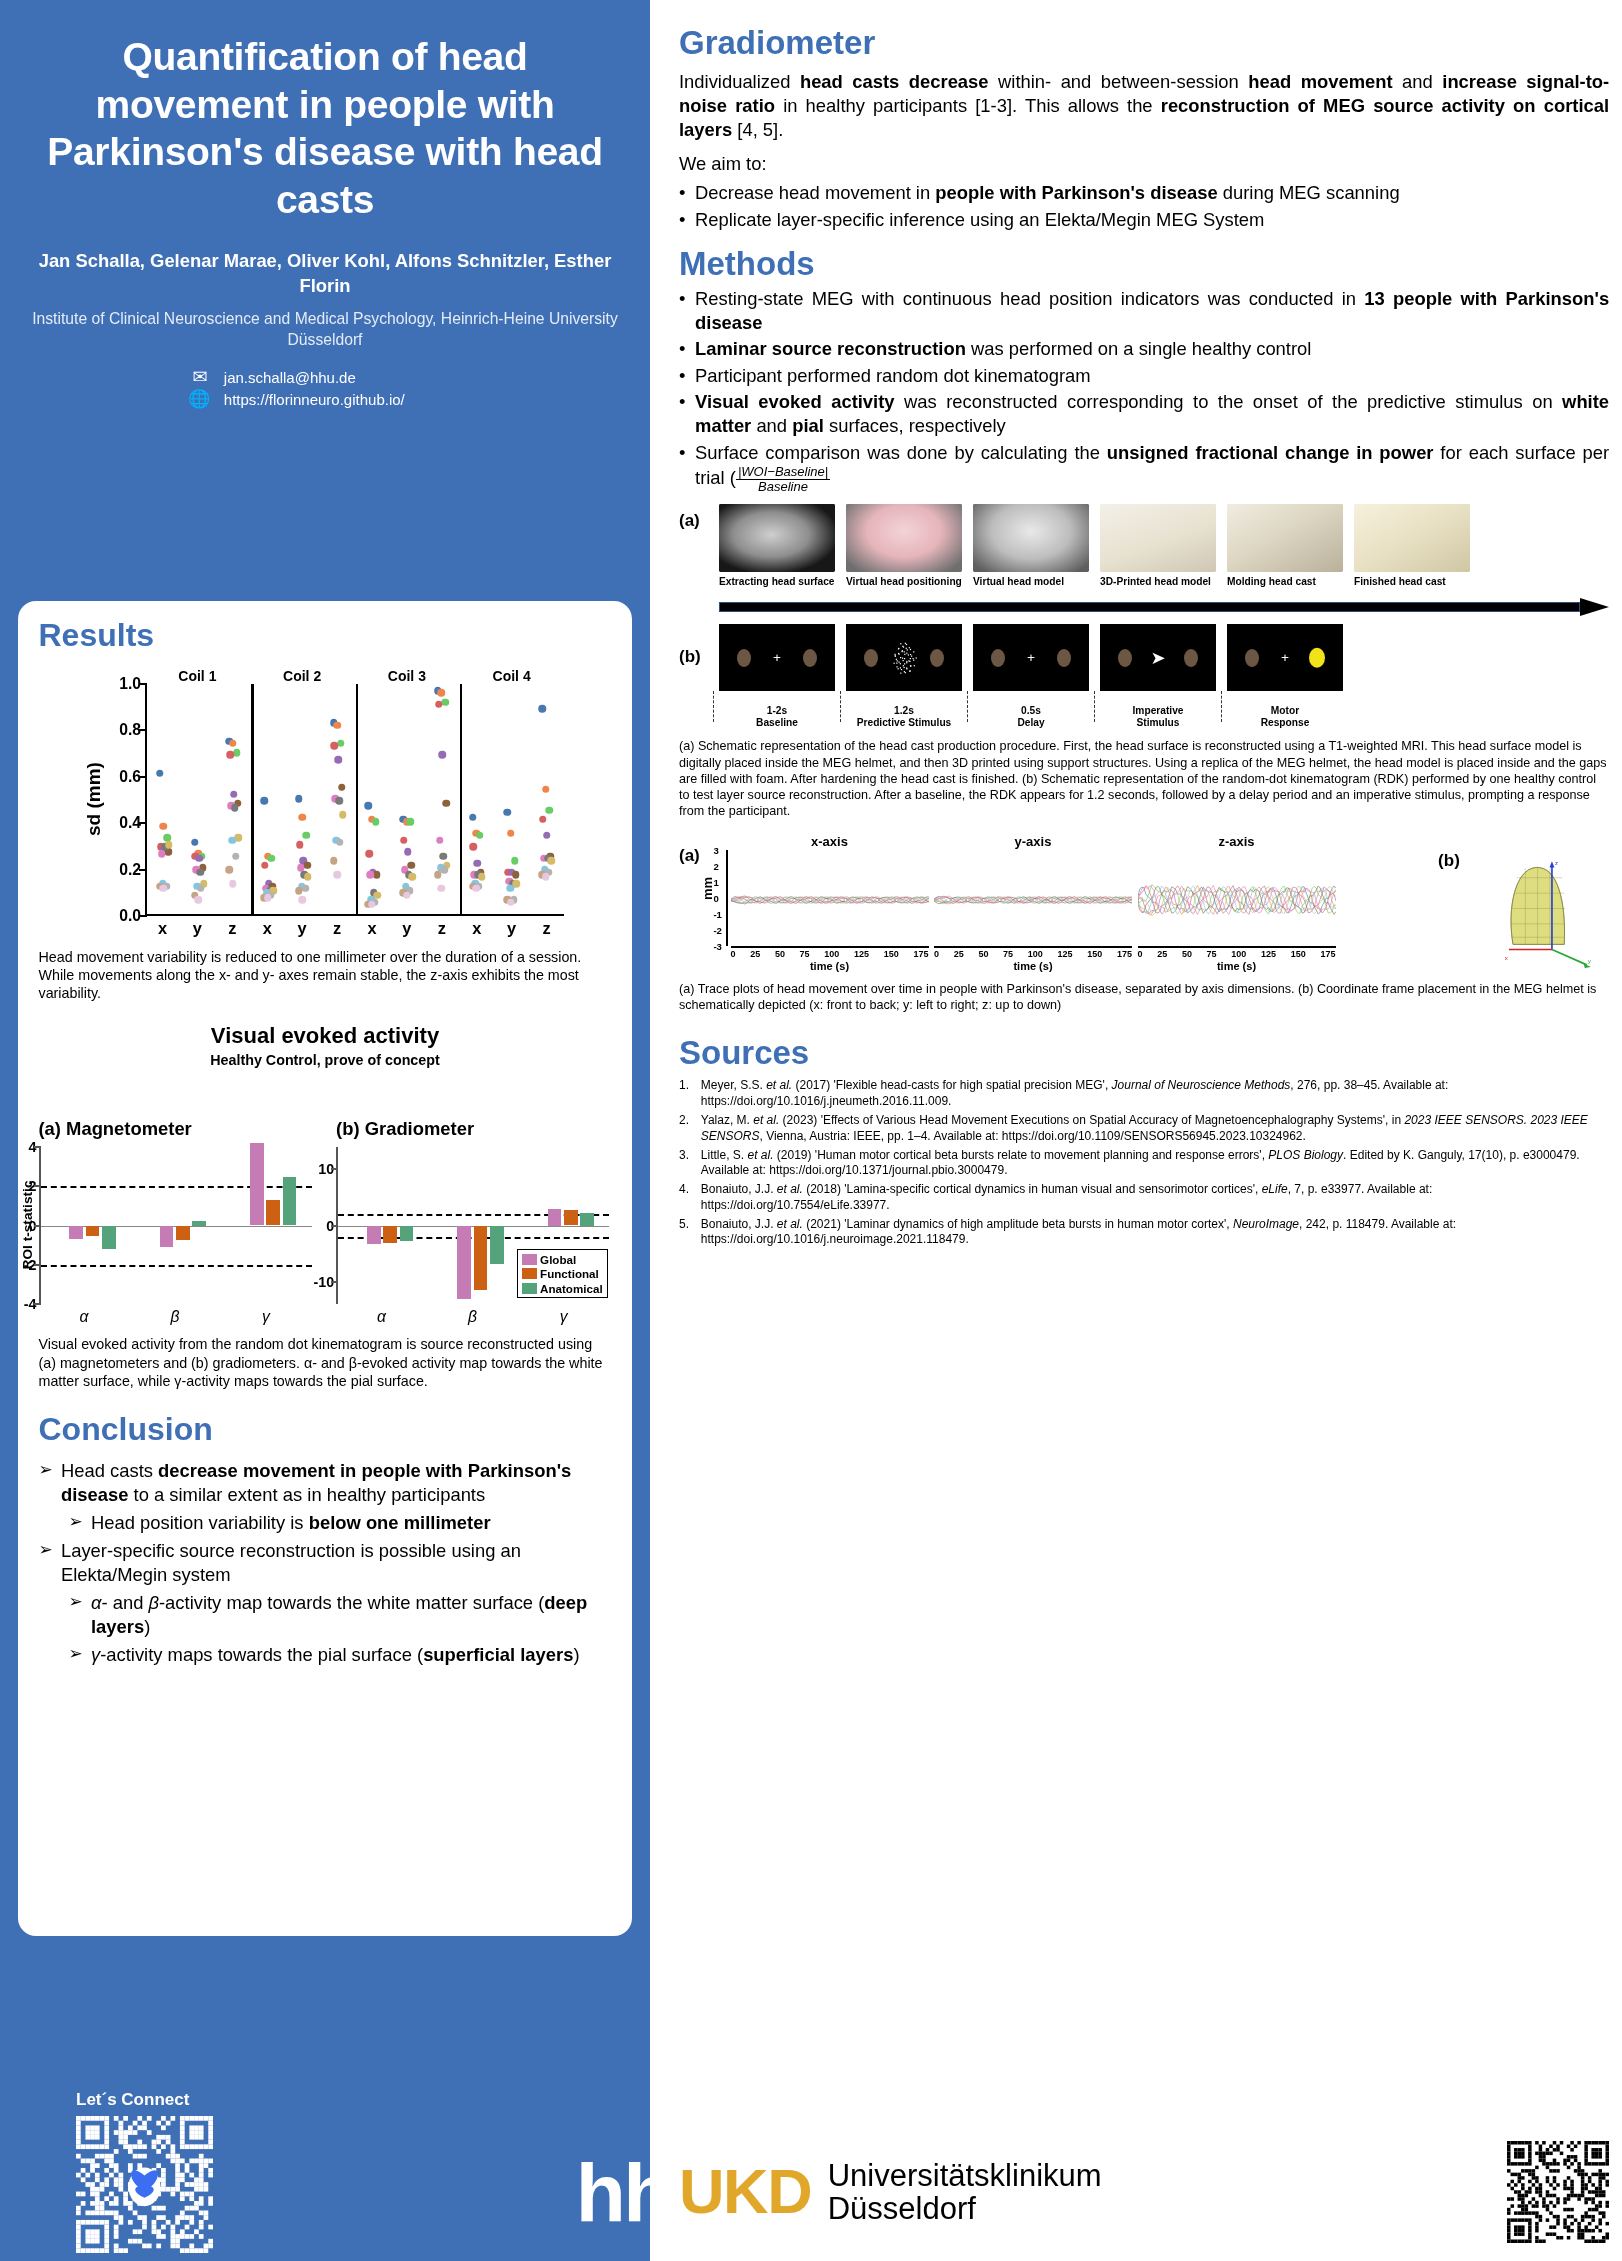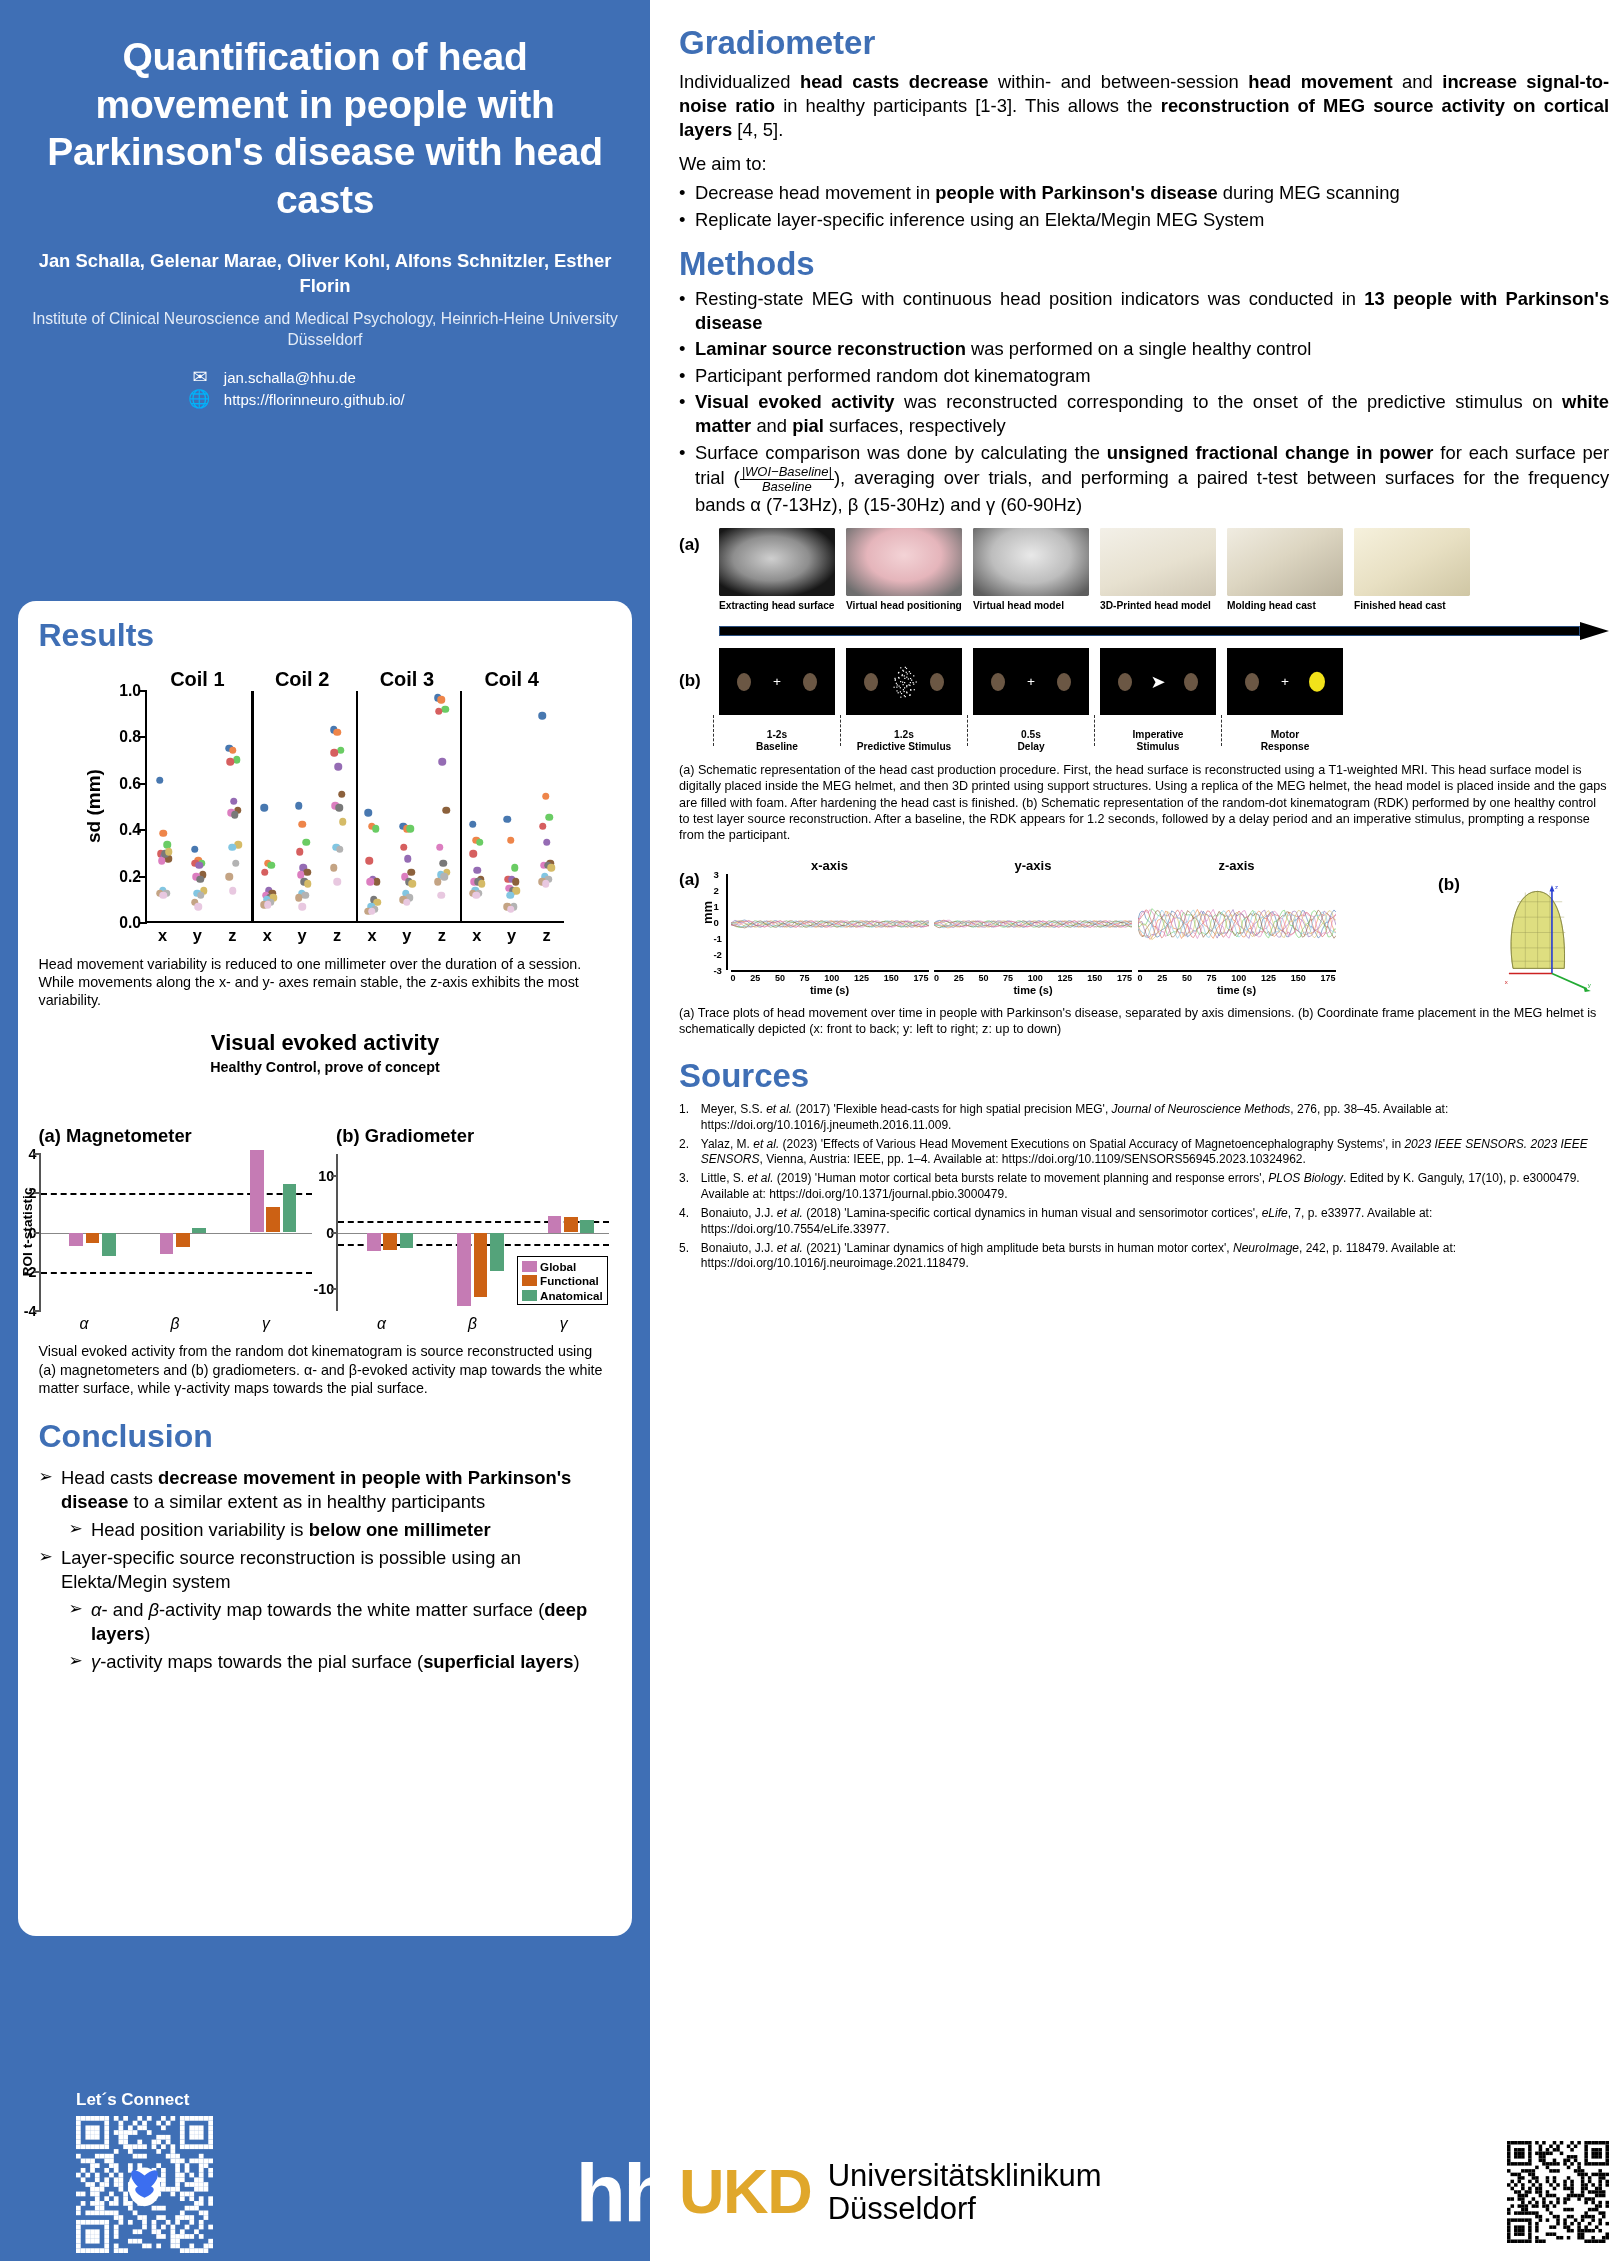--- a/index.html
+++ b/index.html
@@ -43,21 +43,21 @@
     padding: 18px 20.5px 13.7px 20.5px;
     overflow: hidden;
   }
   .sec-head-blue {
     color: #3f6fb5; font-weight: bold; font-size: 32px; line-height: 1.05;
   }
 
   
   .scatter-wrap { margin: 15px auto 0 auto; width: 478px; }
   .coil-labels { display: flex; margin-left: 59px; }
-  .coil-labels span { flex: 1; text-align: center; font-weight: bold; font-size: 20px; }
+  .coil-labels span { flex: 1; text-align: center; font-weight: bold; font-size: 14px; }
   .scatter-plot {
     position: relative; height: 232px; margin-left: 59px;
     border-left: 2.7px solid #000; border-bottom: 2.7px solid #000;
   }
   .y-tick { position: absolute; left: -51px; font-weight: bold; font-size: 15.7px; transform: translateY(-50%); width:45px; text-align: right;}
   .y-tick-mark { position:absolute; left:-8.2px; width:8.2px; height:2px; background:#000; transform: translateY(-50%);}
   .y-axis-label {
     position: absolute; left: -90px; top: 50%;
     transform: translateY(-50%) rotate(-90deg);
     font-weight: bold; font-size: 19px; white-space: nowrap;
@@ -924,21 +924,21 @@
       <div class="r-li">
         <span class="dotb">•</span>
         <span class="r-li-txt"><b>Visual evoked activity</b> was reconstructed corresponding to the onset of the predictive stimulus on <b>white matter</b> and <b>pial</b> surfaces, respectively</span>
       </div>
       <div class="r-li">
         <span class="dotb">•</span>
         <span class="r-li-txt">Surface comparison was done by calculating the <b>unsigned fractional change in power</b> for each surface per trial
           (<span class="frac">
               <span class="num">|WOI−Baseline|</span>
               <span class="den">Baseline</span>
-            </span><span>), averaging over trials, and performing a paired t-test between surfaces for the frequency bands α (7-13Hz), β (15-30Hz) and γ (60-90Hz)</span>
+            </span>
         </span>
       </div>
     </div>
 
     <div class="fig-block">
       <div class="fig-tag">(a)</div>
       <div class="photo-row" id="photo-row">
           <div class="photo-cell">
             <div class="photo" style="background:radial-gradient(ellipse at 45% 45%, #cfcfcf 0%, #8e8e8e 42%, #171717 75%);"></div>
             <div class="photo-cap">Extracting head surface</div>

